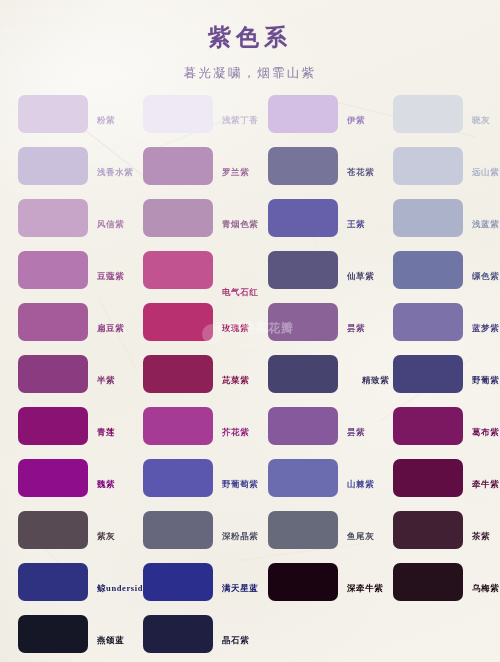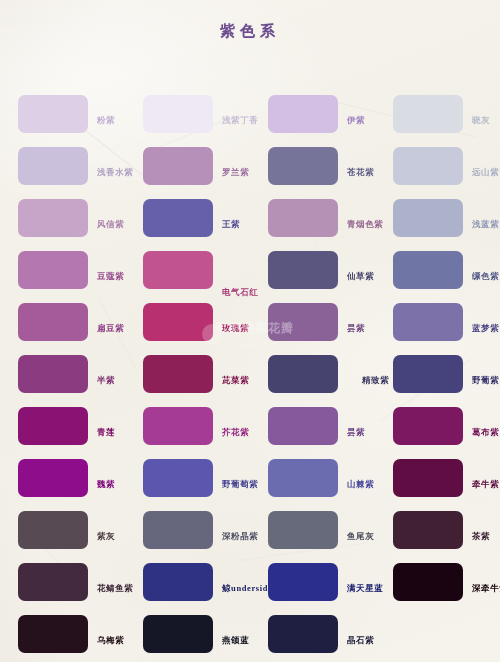--- a/index.html
+++ b/index.html
@@ -37,21 +37,21 @@
     pointer-events: none;
   }
 
   #header {
     position: absolute;
     top: 0; left: 0; right: 0;
     text-align: center;
     padding-top: 22px;
   }
   #title {
-    font-size: 15px;
+    font-size: 23px;
     letter-spacing: 5px;
     color: #6b4c8e;
     font-weight: bold;
     font-family: Liberation Mono, monospace;
     text-shadow: 0 0 1px rgba(107,76,142,0.35);
   }
   #subtitle {
     margin-top: 12px;
     font-size: 12.5px;
     letter-spacing: 2.2px;
@@ -136,20 +136,21 @@
   <div class="fibre" style="left:150px; top:150px; width:90px; height:1px; transform:rotate(-22deg); opacity:.6;"></div>
   <div class="fibre" style="left:330px; top:100px; width:150px; height:1px; transform:rotate(14deg); opacity:.5;"></div>
   <div class="fibre" style="left:100px; top:300px; width:80px; height:1px; transform:rotate(62deg); opacity:.45;"></div>
   <div class="fibre" style="left:380px; top:420px; width:110px; height:1px; transform:rotate(-34deg); opacity:.5;"></div>
   <div class="fibre" style="left:20px; top:520px; width:70px; height:1px; transform:rotate(48deg); opacity:.4;"></div>
   <div class="fibre" style="left:240px; top:560px; width:130px; height:1px; transform:rotate(-8deg); opacity:.4;"></div>
   <div class="fibre" style="left:300px; top:200px; width:60px; height:1px; transform:rotate(70deg); opacity:.35;"></div>
 
   <div id="header">
     <div id="title">紫色系</div>
+    <div id="subtitle">暮光凝嘨，烟霏山紫</div>
   </div>
 
   <div id="grid">
       <div class="cell">
         <div class="swatch" style="background-color: rgb(221, 208, 230);"></div>
         <div class="cname" style="color: rgb(191, 174, 210);">粉紫</div>
       </div>
       <div class="cell">
         <div class="swatch" style="background-color: rgb(239, 233, 245);"></div>
         <div class="cname" style="color: rgb(198, 188, 214);">浅紫丁香</div>
@@ -176,28 +177,28 @@
       </div>
       <div class="cell">
         <div class="swatch" style="background-color: rgb(198, 202, 218);"></div>
         <div class="cname" style="color: rgb(170, 176, 196);">远山紫</div>
       </div>
       <div class="cell">
         <div class="swatch" style="background-color: rgb(199, 165, 201);"></div>
         <div class="cname" style="color: rgb(169, 127, 171);">风信紫</div>
       </div>
       <div class="cell">
+        <div class="swatch" style="background-color: rgb(181, 145, 182);"></div>
+        <div class="cname" style="color: rgb(148, 102, 143);">青烟色紫</div>
+      </div>
+      <div class="cell">
         <div class="swatch" style="background-color: rgb(102, 96, 171);"></div>
         <div class="cname" style="color: rgb(79, 74, 147);">王紫</div>
       </div>
       <div class="cell">
-        <div class="swatch" style="background-color: rgb(181, 145, 182);"></div>
-        <div class="cname" style="color: rgb(148, 102, 143);">青烟色紫</div>
-      </div>
-      <div class="cell">
         <div class="swatch" style="background-color: rgb(173, 178, 203);"></div>
         <div class="cname" style="color: rgb(144, 152, 182);">浅蓝紫</div>
       </div>
       <div class="cell">
         <div class="swatch" style="background-color: rgb(180, 119, 176);"></div>
         <div class="cname" style="color: rgb(150, 75, 141);">豆蔻紫</div>
       </div>
       <div class="cell">
         <div class="swatch" style="background-color: rgb(193, 83, 145);"></div>
         <div class="cname" style="color: rgb(169, 60, 121); margin-top: 32px;">电气石红</div>
@@ -282,24 +283,20 @@
         <div class="swatch" style="background-color: rgb(102, 102, 124);"></div>
         <div class="cname" style="color: rgb(79, 79, 102);">深粉晶紫</div>
       </div>
       <div class="cell">
         <div class="swatch" style="background-color: rgb(102, 106, 122);"></div>
         <div class="cname" style="color: rgb(74, 77, 93);">鱼尾灰</div>
       </div>
       <div class="cell">
         <div class="swatch" style="background-color: rgb(65, 32, 52);"></div>
         <div class="cname" style="color: rgb(53, 23, 42);">茶紫</div>
-      </div>
-      <div class="cell">
-        <div class="swatch" style="background-color: rgb(67, 42, 63);"></div>
-        <div class="cname" style="color: rgb(55, 31, 51);">花鲭鱼紫</div>
       </div>
       <div class="cell">
         <div class="swatch" style="background-color: rgb(47, 50, 128);"></div>
         <div class="cname" style="color: rgb(34, 36, 101);">鲸underside蓝</div>
       </div>
       <div class="cell">
         <div class="swatch" style="background-color: rgb(43, 46, 140);"></div>
         <div class="cname" style="color: rgb(29, 32, 112);">满天星蓝</div>
       </div>
       <div class="cell">

